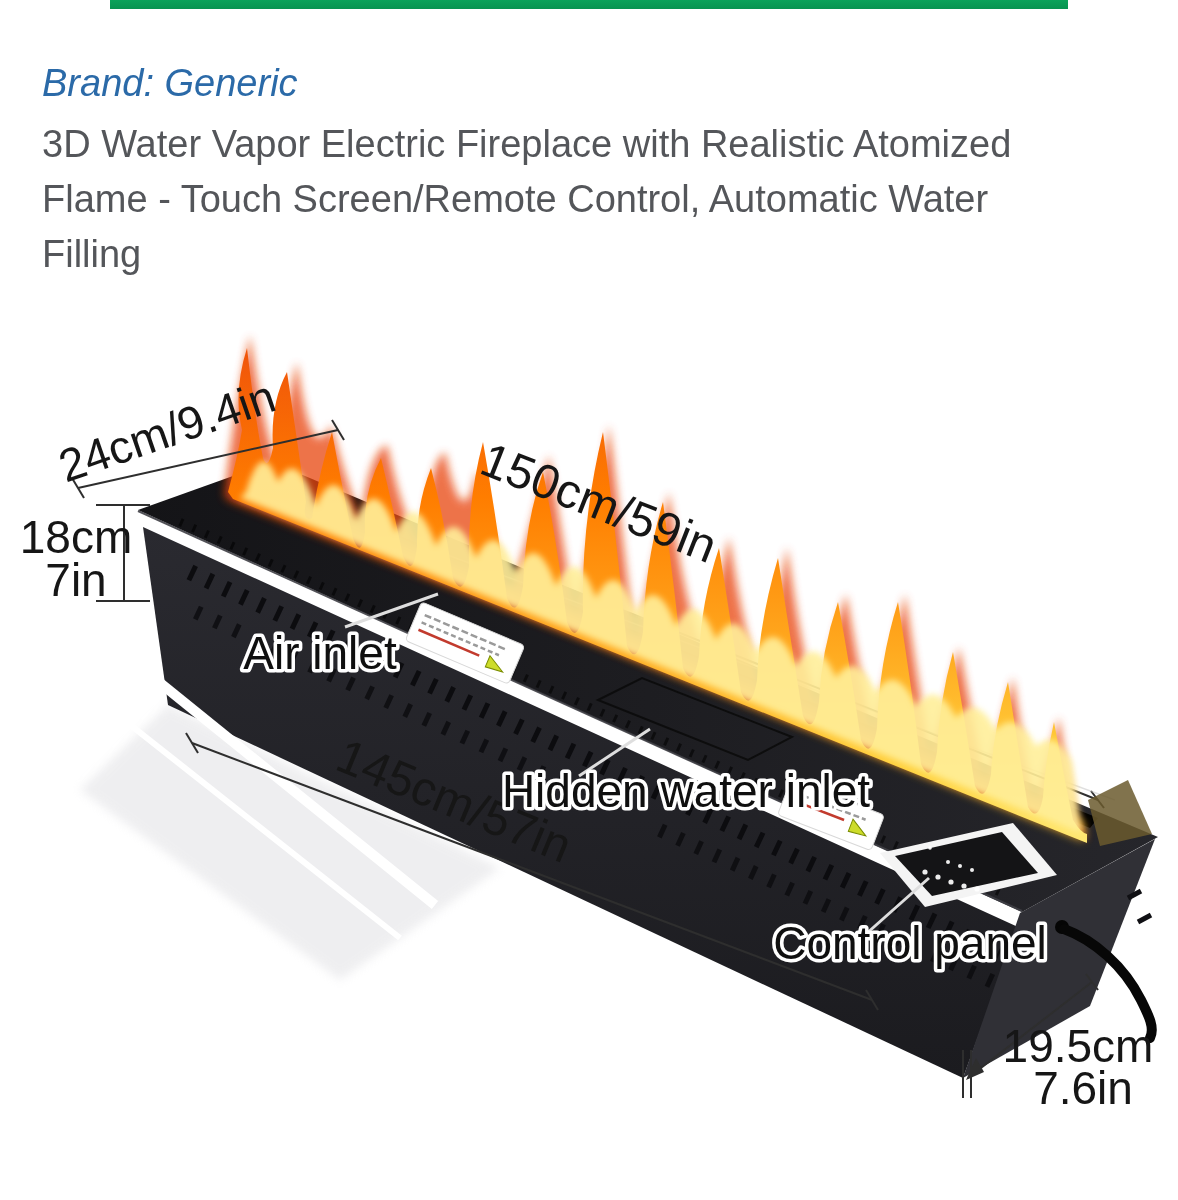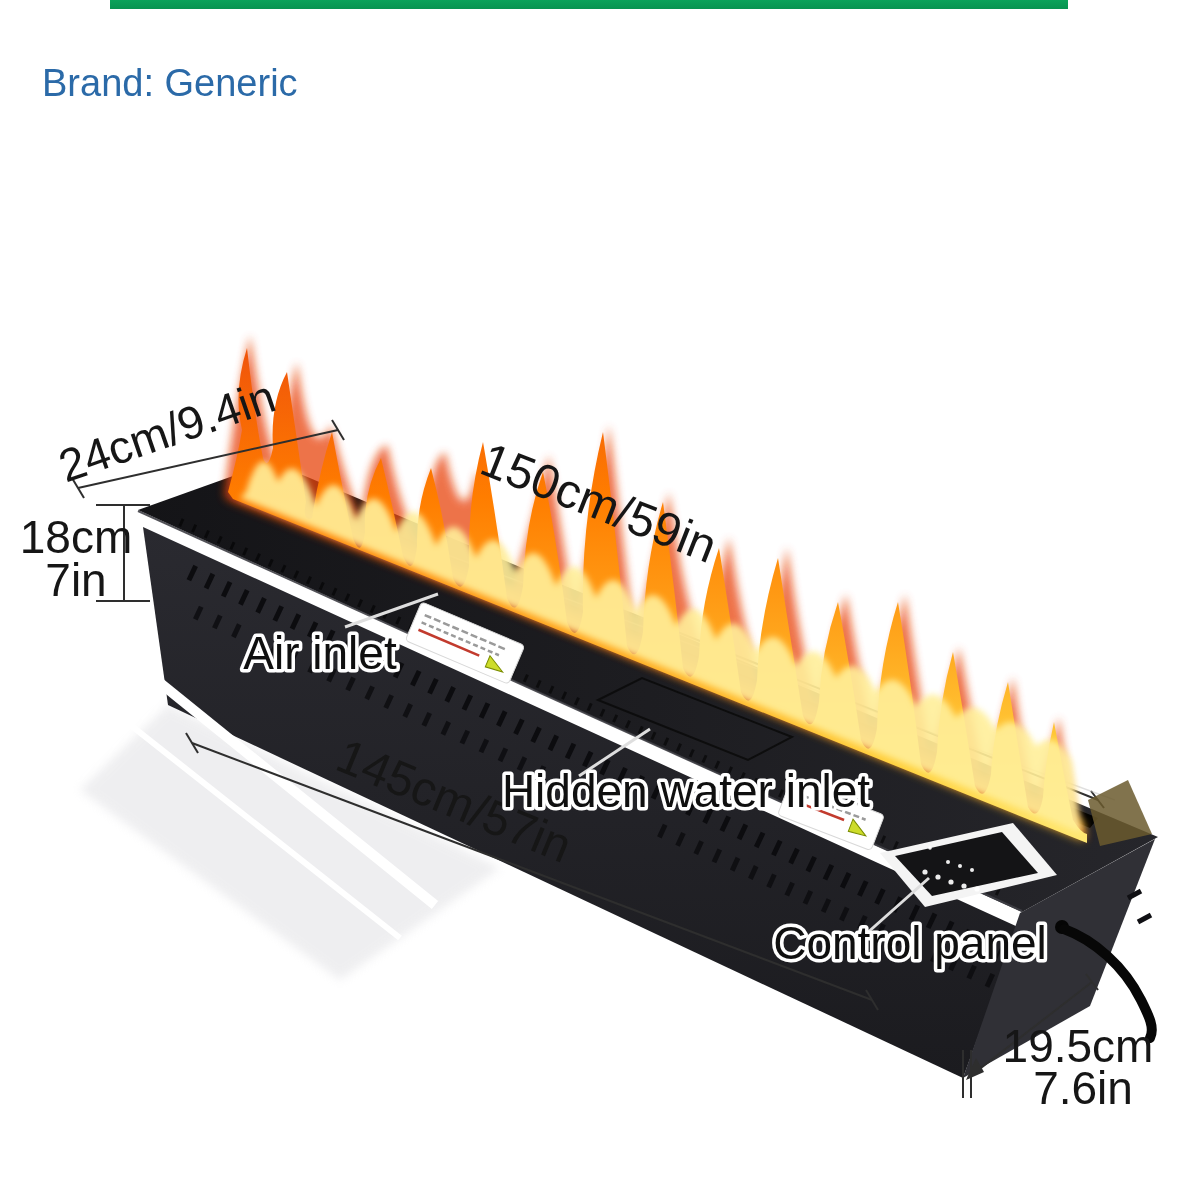--- a/index.html
+++ b/index.html
@@ -1,39 +1,44 @@
 <!DOCTYPE html>
 <html><head>
 <meta charset="utf-8">
 <style>
   html,body{margin:0;padding:0;background:#fff;}
   body{font-family:"Liberation Sans", sans-serif;}
   .page{position:relative;width:1178px;height:1200px;background:#ffffff;overflow:hidden;}
   .accent-bar{position:absolute;left:110px;top:0;width:958px;height:9px;
     background:linear-gradient(#0ba25a,#089350);}
-  .brand{position:absolute;left:42px;top:62px;font-size:38px;color:#2b6aa8;white-space:nowrap;cursor:pointer;}
+  .brand{position:absolute;left:42px;top:62px;font-size:38px;color:#2b6aa8;white-space:nowrap;cursor:pointer;font-style:italic;}
   .title{position:absolute;left:42px;top:117px;color:#54565a;font-size:38px;line-height:55px;}
   .title div{white-space:nowrap;}
   svg.figure{position:absolute;left:0;top:0;width:1178px;height:1200px;}
   svg .dimtxt{font-size:46px;fill:#161616;}
   svg .dimtxt48{font-size:48px;fill:#161616;}
   svg .outlined{font-size:46px;fill:#0f0f0f;stroke:#ffffff;stroke-width:7px;
     paint-order:stroke;stroke-linejoin:round;}
   svg .dimline{stroke:#2e2e2e;stroke-width:2px;fill:none;}
   svg .leader{stroke:#dedede;stroke-width:3px;fill:none;}
 </style>
 </head>
 <body>
 
 <div class="page">
 
   <div class="accent-bar"></div>
 
   <div class="brand">Brand: Generic</div>
 
+  <div class="title">
+    <div>3D Water Vapor Electric Fireplace with Realistic Atomized</div>
+    <div>Flame - Touch Screen/Remote Control, Automatic Water</div>
+    <div>Filling</div>
+  </div>
 
   <svg class="figure" viewBox="0 0 1178 1200">
     <defs>
       <linearGradient id="fg" x1="0" y1="0" x2="0" y2="1">
         <stop offset="0" stop-color="#f0540a"></stop>
         <stop offset="0.3" stop-color="#ff7d00"></stop>
         <stop offset="0.6" stop-color="#ffa81e"></stop>
         <stop offset="0.85" stop-color="#ffd23f"></stop>
         <stop offset="1" stop-color="#ffe873"></stop>
       </linearGradient>

